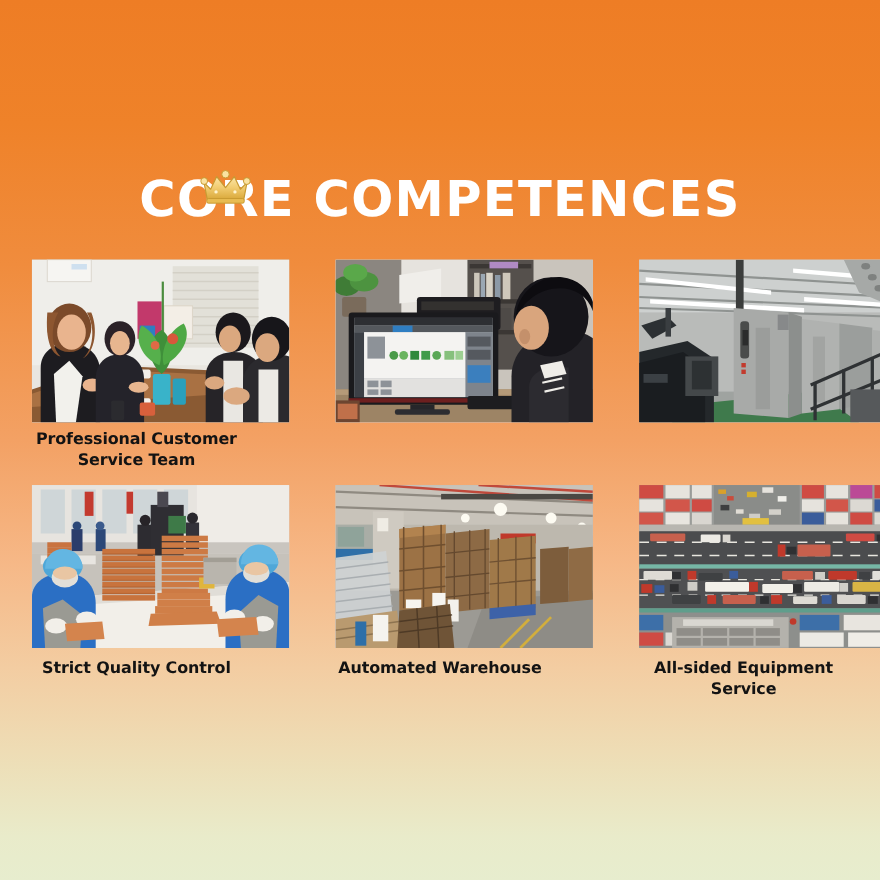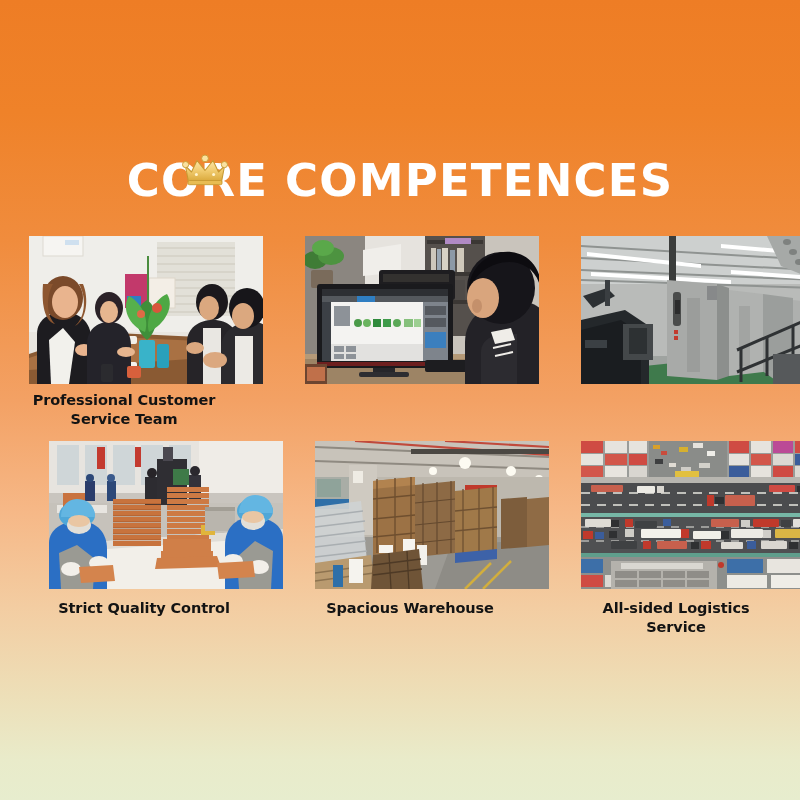--- a/index.html
+++ b/index.html
@@ -62,21 +62,21 @@
   .grid {
     position: absolute;
     left: 29px;
     top: 236px;
     width: 742px;
   }
   .row {
     display: flex;
     justify-content: space-between;
   }
-  .row.row-2 { margin-top: 12px; margin-left: 20px; }
+  .row.row-2 { margin-top: 12px; }
 
   .cell {
     width: 190px;
   }
   .thumb {
     width: 234px;
     height: 148px;
     overflow: hidden;
     position: relative;
     background: #cfcfcf;
@@ -619,21 +619,21 @@
 
             <path d="M58 114 L104 108 L108 148 L56 148 Z" fill="#6f5437"></path>
             <g stroke="#4e3a26" stroke-width="1.3" fill="none">
               <path d="M58 124 L106 118"></path>
                 <path d="M58 134 L107 128"></path>
               <path d="M74 112 L76 148"></path>
                 <path d="M92 110 L94 148"></path>
             </g>
           </svg>
         </div>
-        <div class="caption">Spacious Warehouse</div>
+        <div class="caption">Automated Warehouse</div>
       </div>
 
       <div class="cell">
         <div class="thumb">
           <svg viewBox="0 0 234 148" preserveAspectRatio="xMidYMid slice">
             <rect width="234" height="148" fill="#8d8f8e"></rect>
 
             <rect x="0" y="0" width="234" height="36" fill="#9a9c99"></rect>
             <g>
               <rect x="0" y="0" width="22" height="12" fill="#cf4b43"></rect>
@@ -755,17 +755,17 @@
               <rect x="40" y="122" width="82" height="6" fill="#d9d7d1"></rect>
             </g>
 
             <rect x="146" y="118" width="36" height="14" fill="#3d6fa8"></rect>
             <rect x="186" y="118" width="46" height="14" fill="#e8e5df"></rect>
             <rect x="146" y="134" width="40" height="13" fill="#eceae4"></rect>
             <rect x="190" y="134" width="44" height="13" fill="#efede7"></rect>
             <circle cx="140" cy="124" r="3" fill="#c0392b"></circle>
           </svg>
         </div>
-        <div class="caption">All-sided Logistics Service</div>
+        <div class="caption">All-sided Equipment Service</div>
       </div>
     </div>
   </div>
 </div>
 
 </body></html>

